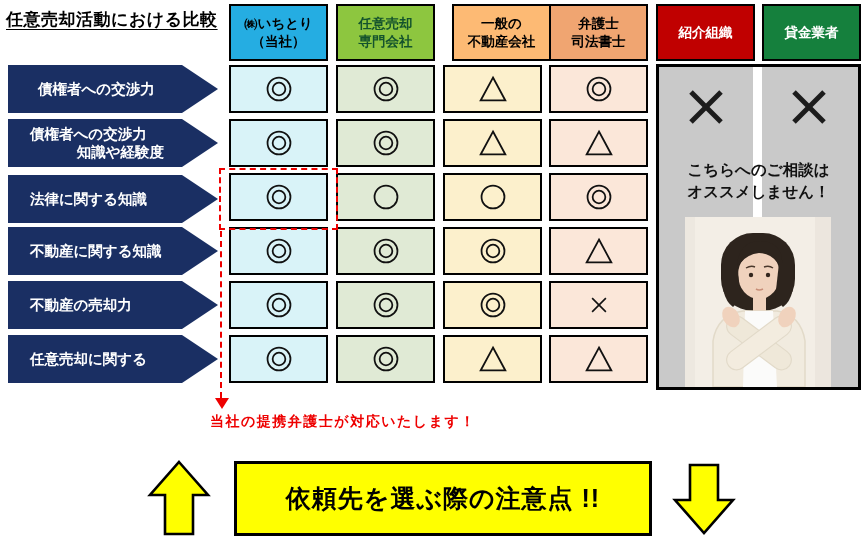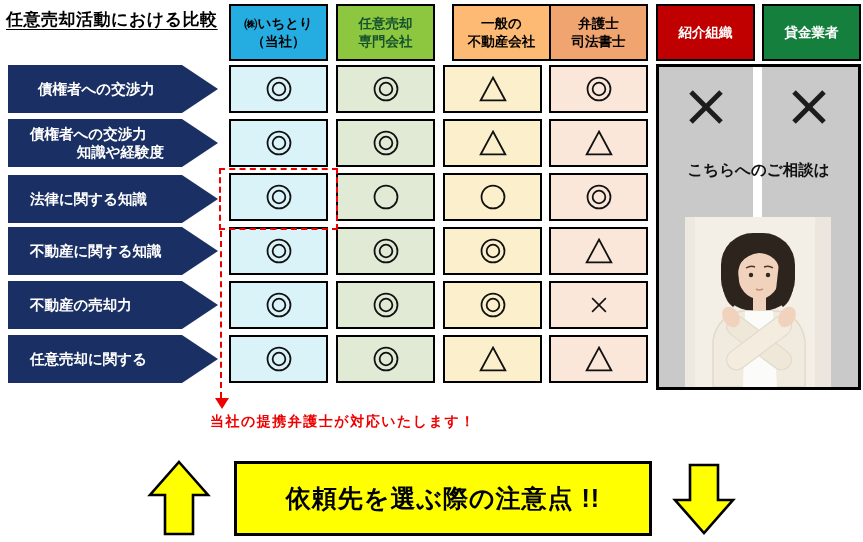--- a/index.html
+++ b/index.html
@@ -256,20 +256,21 @@
             <line x1="7" y1="7" x2="37" y2="37" stroke="#1c1c1c" stroke-width="5"></line>
             <line x1="37" y1="7" x2="7" y2="37" stroke="#1c1c1c" stroke-width="5"></line>
           </svg></div>
         <div class="gray-mark m1"><svg width="44" height="44" viewBox="0 0 44 44">
             <line x1="7" y1="7" x2="37" y2="37" stroke="#1c1c1c" stroke-width="5"></line>
             <line x1="37" y1="7" x2="7" y2="37" stroke="#1c1c1c" stroke-width="5"></line>
           </svg></div>
       </div>
     <div class="panel-message">
       <div>こちらへのご相談は</div>
+      <div>オススメしません！</div>
     </div>
     <svg class="photo" viewBox="0 0 146 170">
       <rect x="0" y="0" width="146" height="170" fill="#f3eee6"></rect>
       <rect x="130" y="0" width="16" height="170" fill="#e8e3da" opacity="0.7"></rect>
       <rect x="0" y="0" width="10" height="170" fill="#eae5dc" opacity="0.6"></rect>
       <rect x="36" y="16" width="74" height="78" rx="32" fill="#2d241d"></rect>
       <ellipse cx="74" cy="58" rx="21" ry="24" fill="#f0d2bd"></ellipse>
       <path d="M52,52 Q52,24 76,24 Q100,26 97,52 Q88,36 74,36 Q58,38 52,52 Z" fill="#2d241d"></path>
       <path d="M38,46 q-4,34 10,44 l8,-8 l-4,-36 Z" fill="#2d241d"></path>
       <path d="M108,46 q4,34 -10,44 l-8,-8 l4,-36 Z" fill="#2d241d"></path>

